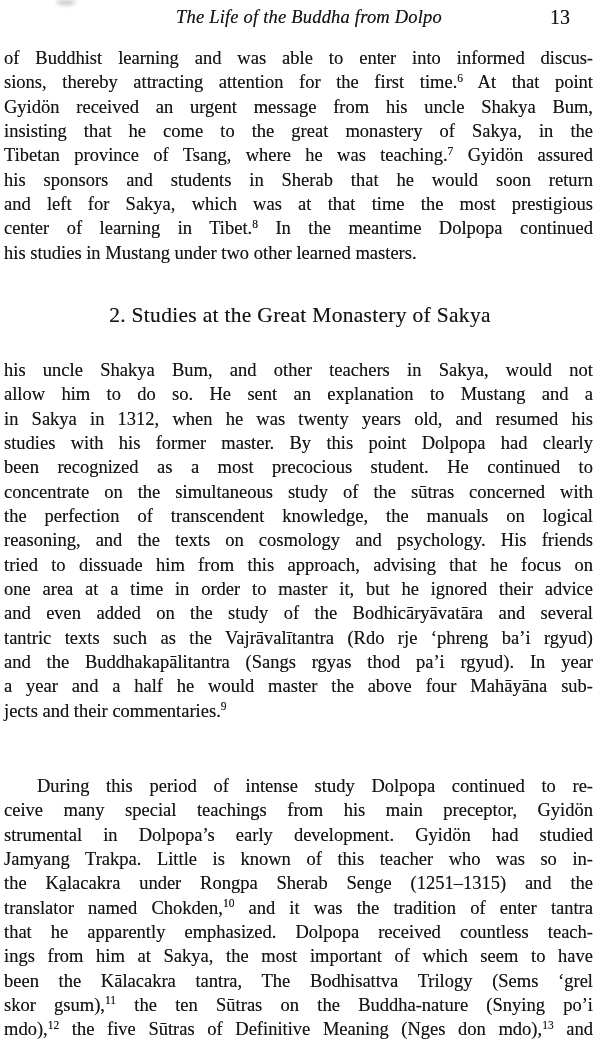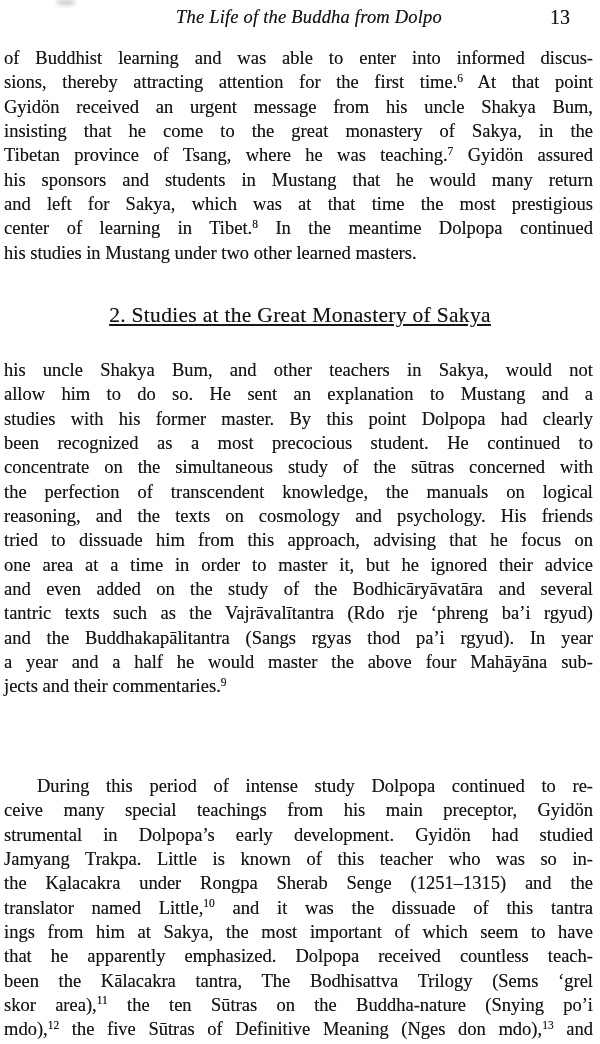--- a/index.html
+++ b/index.html
@@ -63,71 +63,71 @@
     position:relative;top:-6.5px;
     line-height:0;
   }
   
   .section-heading{
     position:absolute;top:303px;left:0;right:0;margin:0;
     text-align:center;
     font-size:21.5px;font-weight:normal;
     letter-spacing:.3px;
     text-shadow:0 0 .35px rgba(0,0,0,.5);
-    text-decoration:underline;
   }
 </style>
 </head>
 <body>
 
 <div class="page">
   <div class="scan-smudge"></div>
 
   <div class="running-header">
     <span class="header-title">The Life of the Buddha from Dolpo</span>
     <span class="page-number">13</span>
   </div>
 
   <div class="body-text" id="para1">
       <div class="line"><span>of Buddhist learning and was able to enter into informed discus-</span></div>
       <div class="line"><span>sions, thereby attracting attention for the first time.</span><span class="sup">6</span><span> At that point</span></div>
       <div class="line"><span>Gyidön received an urgent message from his uncle Shakya Bum,</span></div>
       <div class="line"><span>insisting that he come to the great monastery of Sakya, in the</span></div>
       <div class="line"><span>Tibetan province of Tsang, where he was teaching.</span><span class="sup">7</span><span> Gyidön assured</span></div>
-      <div class="line"><span>his sponsors and students in Mustang that he would many return</span></div>
+      <div class="line"><span>his sponsors and students in Sherab that he would soon return</span></div>
       <div class="line"><span>and left for Sakya, which was at that time the most prestigious</span></div>
       <div class="line"><span>center of learning in Tibet.</span><span class="sup">8</span><span> In the meantime Dolpopa continued</span></div>
       <div class="line flush"><span>his studies in Mustang under two other learned masters.</span></div>
     </div>
 
   <h2 class="section-heading">2. Studies at the Great Monastery of Sakya</h2>
 
   <div class="body-text" id="para2">
       <div class="line"><span>his uncle Shakya Bum, and other teachers in Sakya, would not</span></div>
       <div class="line"><span>allow him to do so. He sent an explanation to Mustang and a</span></div>
+      <div class="line"><span>in Sakya in 1312, when he was twenty years old, and resumed his</span></div>
       <div class="line"><span>studies with his former master. By this point Dolpopa had clearly</span></div>
       <div class="line"><span>been recognized as a most precocious student. He continued to</span></div>
       <div class="line"><span>concentrate on the simultaneous study of the sūtras concerned with</span></div>
       <div class="line"><span>the perfection of transcendent knowledge, the manuals on logical</span></div>
       <div class="line"><span>reasoning, and the texts on cosmology and psychology. His friends</span></div>
       <div class="line"><span>tried to dissuade him from this approach, advising that he focus on</span></div>
       <div class="line"><span>one area at a time in order to master it, but he ignored their advice</span></div>
       <div class="line"><span>and even added on the study of the </span><span class="it">Bodhicāryāvatāra</span><span> and several</span></div>
       <div class="line"><span>tantric texts such as the </span><span class="it">Vajrāvalītantra (Rdo rje ‘phreng ba’i rgyud)</span></div>
       <div class="line"><span>and the </span><span class="it">Buddhakapālitantra (Sangs rgyas thod pa’i rgyud)</span><span>. In year</span></div>
       <div class="line"><span>a year and a half he would master the above four Mahāyāna sub-</span></div>
       <div class="line flush"><span>jects and their commentaries.</span><span class="sup">9</span></div>
     </div>
 
   <div class="body-text" id="para3">
       <div class="line indent"><span>During this period of intense study Dolpopa continued to re-</span></div>
       <div class="line"><span>ceive many special teachings from his main preceptor, Gyidön</span></div>
       <div class="line"><span>strumental in Dolpopa’s early development. Gyidön had studied</span></div>
       <div class="line"><span>Jamyang Trakpa. Little is known of this teacher who was so in-</span></div>
       <div class="line"><span>the Ka̱lacakra under Rongpa Sherab Senge (1251–1315) and the</span></div>
-      <div class="line"><span>translator named Little,</span><span class="sup">10</span><span> and it was the dissuade of this tantra</span></div>
+      <div class="line"><span>translator named Chokden,</span><span class="sup">10</span><span> and it was the tradition of enter tantra</span></div>
+      <div class="line"><span>that he apparently emphasized. Dolpopa received countless teach-</span></div>
       <div class="line"><span>ings from him at Sakya, the most important of which seem to have</span></div>
-      <div class="line"><span>that he apparently emphasized. Dolpopa received countless teach-</span></div>
       <div class="line"><span>been the </span><span class="it">Kālacakra tantra, The Bodhisattva Trilogy (Sems ‘grel</span></div>
-      <div class="line"><span class="it">skor area),</span><span class="sup">11</span><span> the ten </span><span class="it">Sūtras on the Buddha-nature (Snying po’i</span></div>
+      <div class="line"><span class="it">skor gsum),</span><span class="sup">11</span><span> the ten </span><span class="it">Sūtras on the Buddha-nature (Snying po’i</span></div>
       <div class="line"><span class="it">mdo),</span><span class="sup">12</span><span> the five </span><span class="it">Sūtras of Definitive Meaning (Nges don mdo),</span><span class="sup">13</span><span> and</span></div>
     </div>
 </div>
 
 </body></html>

